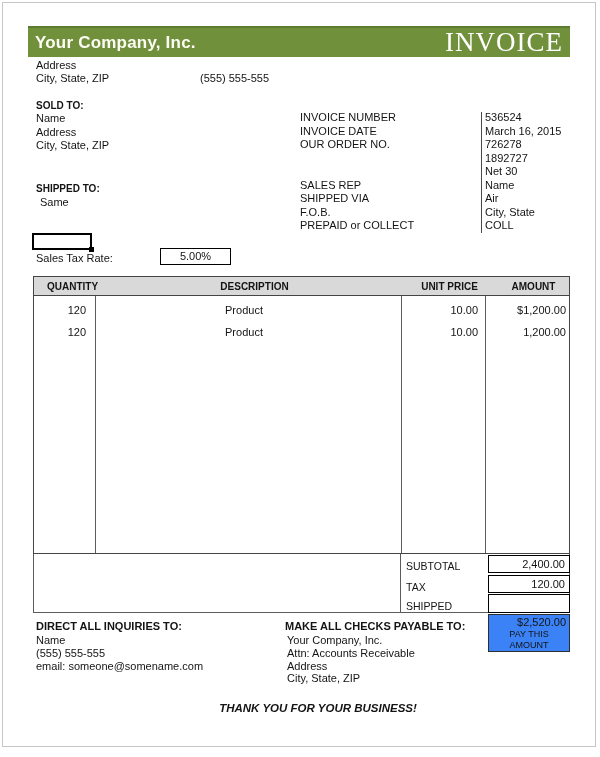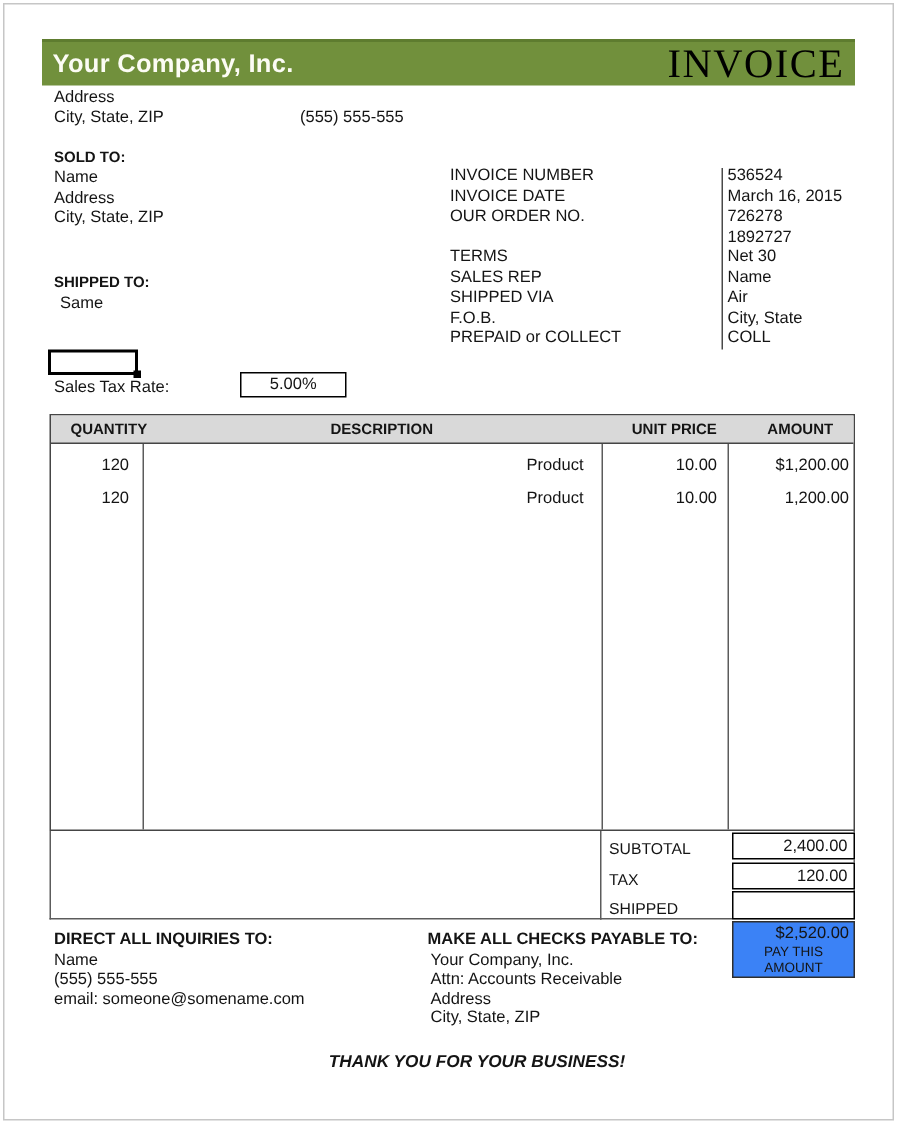--- a/index.html
+++ b/index.html
@@ -12,21 +12,21 @@
   .abs { position:absolute; }
   .page-frame { left:2px; top:2px; width:594px; height:745px; border:1px solid #c6c6c6; }
 
   
   .header-bar {
     left:28px; top:26px; width:542px; height:31px;
     background:#71903c; border-top:2px solid #5e7c2f;
     display:flex; align-items:center; justify-content:space-between; padding:0 7px;
   }
   .company-name { font-size:17px; font-weight:bold; color:#fcfcf4; letter-spacing:.2px; }
-  .invoice-title { font-family:"Liberation Serif", serif; font-size:27px; color:#000000; letter-spacing:1px; line-height:1; }
+  .invoice-title { font-family:"Liberation Serif", serif; font-size:27px; color:#ffffff; letter-spacing:1px; line-height:1; }
 
   .addr-block { left:36px; top:59px; line-height:13px; }
   .phone-top { left:200px; top:72px; }
 
   
   .sold-to-label { left:36px; top:100px; font-size:10px; font-weight:bold; }
   .sold-to-lines { left:36px; top:112px; line-height:13.5px; }
   .shipped-to-label { left:36px; top:183px; font-size:10px; font-weight:bold; }
   .shipped-to-value { left:40px; top:196px; }
 
@@ -48,21 +48,21 @@
   .hcell { position:absolute; top:0; height:19px; line-height:19px; text-align:center; font-size:10px; font-weight:bold;padding-left:13px; }
   .hc-qty  { left:0;    width:61px; }
   .hc-desc { left:61px; width:306px; }
   .hc-unit { left:367px; width:84px; }
   .hc-amt  { left:451px; width:84px; }
   .col-div { position:absolute; top:19px; bottom:0; width:1px; background:#5c5c5c; }
   .cd-1 { left:61px; } .cd-2 { left:367px; } .cd-3 { left:451px; }
   .cell { position:absolute; height:16px; line-height:16px; }
   .row-1 .cell { top:25px; } .row-2 .cell { top:47px; }
   .c-qty  { left:0;    width:52px; text-align:right; }
-  .c-desc { left:65px; width:290px; text-align:right; }
+  .c-desc { left:65px; width:290px; text-align:center; }
   .c-unit { left:370px; width:74px; text-align:right; }
   .c-amt  { left:441px; width:91px; text-align:right; }
 
   
   .notes-box { left:33px; top:554px; width:368px; height:59px; border:1px solid #5c5c5c; border-top:none; }
   .totals-bottom-line { left:400px; top:612px; width:170px; height:1px; background:#5c5c5c; }
   .totals-right-line { left:569px; top:554px; width:1px; height:59px; background:#5c5c5c; }
   .total-label { left:406px; width:80px; height:14px; line-height:14px; font-size:10.5px; }
   .tl-subtotal { top:559px; } .tl-tax { top:580px; } .tl-freight { top:599px; }
   .amount-box { left:488px; width:82px; border:1px solid #000; text-align:right; padding-right:4px; background:#fff; }
@@ -109,21 +109,20 @@
   <div class="abs shipped-to-value">Same</div>
 
   <div class="abs meta-divider"></div>
   <div class="abs meta-row meta-label" style="top:111px">INVOICE NUMBER</div>
   <div class="abs meta-row meta-value" style="top:111px">536524</div>
   <div class="abs meta-row meta-label" style="top:124.5px">INVOICE DATE</div>
   <div class="abs meta-row meta-value" style="top:124.5px">March 16, 2015</div>
   <div class="abs meta-row meta-label" style="top:138px">OUR ORDER NO.</div>
   <div class="abs meta-row meta-value" style="top:138px">726278</div>
   <div class="abs meta-row meta-value" style="top:151.5px">1892727</div>
-  <div class="abs meta-row meta-label" style="top:165px">TERMS</div>
   <div class="abs meta-row meta-value" style="top:165px">Net 30</div>
   <div class="abs meta-row meta-label" style="top:178.5px">SALES REP</div>
   <div class="abs meta-row meta-value" style="top:178.5px">Name</div>
   <div class="abs meta-row meta-label" style="top:192px">SHIPPED VIA</div>
   <div class="abs meta-row meta-value" style="top:192px">Air</div>
   <div class="abs meta-row meta-label" style="top:205.5px">F.O.B.</div>
   <div class="abs meta-row meta-value" style="top:205.5px">City, State</div>
   <div class="abs meta-row meta-label" style="top:219px">PREPAID or COLLECT</div>
   <div class="abs meta-row meta-value" style="top:219px">COLL</div>
 

